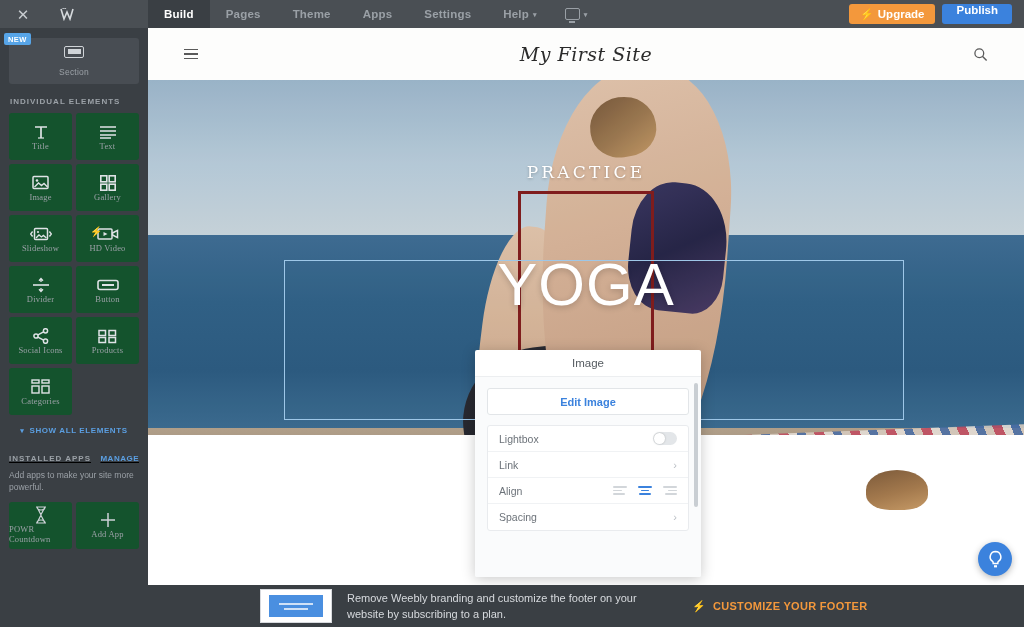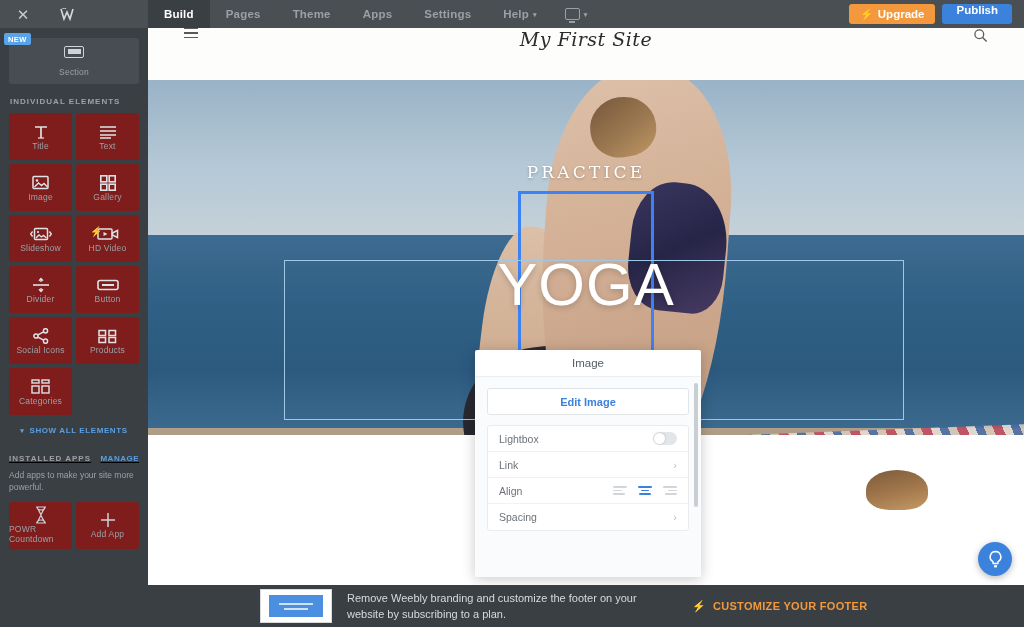--- a/index.html
+++ b/index.html
@@ -79,23 +79,23 @@
   .sec-ic::after {
     content:""; position:absolute; inset: 2.5px; background: #cfd3d7;
   }
   .tile-label { font-size: 8.5px; color: #9ba1a7; letter-spacing: .2px; }
   .group-title {
     font-size: 8px; color: #9ba1a7; letter-spacing: 1px; font-weight: bold;
     margin: 13px 0 7px 1px;
   }
   .tile-grid { display: grid; grid-template-columns: 1fr 1fr; gap: 4px; }
   .el-tile {
-    background: #7f1d1d; border-radius: 3px; height: 47px; position: relative;
+    background: #14532d; border-radius: 3px; height: 47px; position: relative;
     display: flex; flex-direction: column; align-items: center; justify-content: center;
-    cursor: pointer;
+    cursor: pointer; font-family: Liberation Serif, serif;
   }
   .el-ic { color: #dfe3e6; display: flex; align-items: center; justify-content: center; height: 18px; }
   .tile-bolt { position: absolute; left: 14px; top: 11px; color: #f0a03c; font-size: 10px; }
   .show-all {
     display: flex; align-items: center; justify-content: center; gap: 5px;
     color: #5b9fe2; font-size: 8px; font-weight: bold; letter-spacing: .6px;
     margin-top: 11px; cursor: pointer;
   }
   .show-all .tri { font-size: 7px; }
   .apps-head {
@@ -105,21 +105,21 @@
   .apps-title { font-size: 8px; color: #9ba1a7; letter-spacing: 1px; font-weight: bold; }
   .apps-manage { font-size: 8px; color: #5b9fe2; letter-spacing: .5px; font-weight: bold; cursor: pointer; }
   .apps-desc { font-size: 8.5px; color: #9ba1a7; line-height: 1.45; margin-bottom: 8px; }
 
   
   .canvas {
     position: absolute; top: 28px; left: 148px; width: 876px; height: 557px;
     background: #ffffff; overflow: hidden;
   }
   .site-header {
-    height: 52px; background: #fdfdfc; display: flex; 
+    height: 52px; background: #fdfdfc; display: flex; align-items: center;
     padding: 0 36px; position: relative;
   }
   .hamburger { display: flex; flex-direction: column; gap: 3px; cursor: pointer; }
   .hamburger span { width: 14px; height: 1.4px; background: #5a5a5a; display: block; }
   .site-title {
     position: absolute; left: 0; right: 0; text-align: center;
     font-family: "DejaVu Serif", serif; font-style: italic; font-size: 19px; color: #2b2b2b;
     letter-spacing: .5px; pointer-events: none;
   }
   .search-ic { margin-left: auto; cursor: pointer; }
@@ -187,21 +187,21 @@
 
   .hero-text {
     position: absolute; inset: 0; display: flex; flex-direction: column;
     align-items: center; justify-content: flex-start; padding-top: 82px;
   }
   .practice {
     font-family: "DejaVu Serif", serif; color: #ffffff; font-size: 17px;
     letter-spacing: 3.2px; text-shadow: 0 1px 3px rgba(0,0,0,.25);
   }
   .yoga-box {
-    margin-top: 9px; width: 136px; height: 188px; border: 3px solid #3b82f6;
+    margin-top: 9px; width: 136px; height: 188px; border: 3px solid #7f1d1d;
     display: flex; align-items: center; justify-content: center;
   }
   .yoga-text {
     color: #ffffff; font-size: 60px; line-height: .92; font-weight: 300;
     letter-spacing: 1px; text-align: center; font-family: "Liberation Sans", sans-serif;
     text-shadow: 0 2px 6px rgba(0,0,0,.2);
   }
 
   .sel-frame {
     position: absolute; left: 136px; top: 180px; width: 620px; height: 160px;

